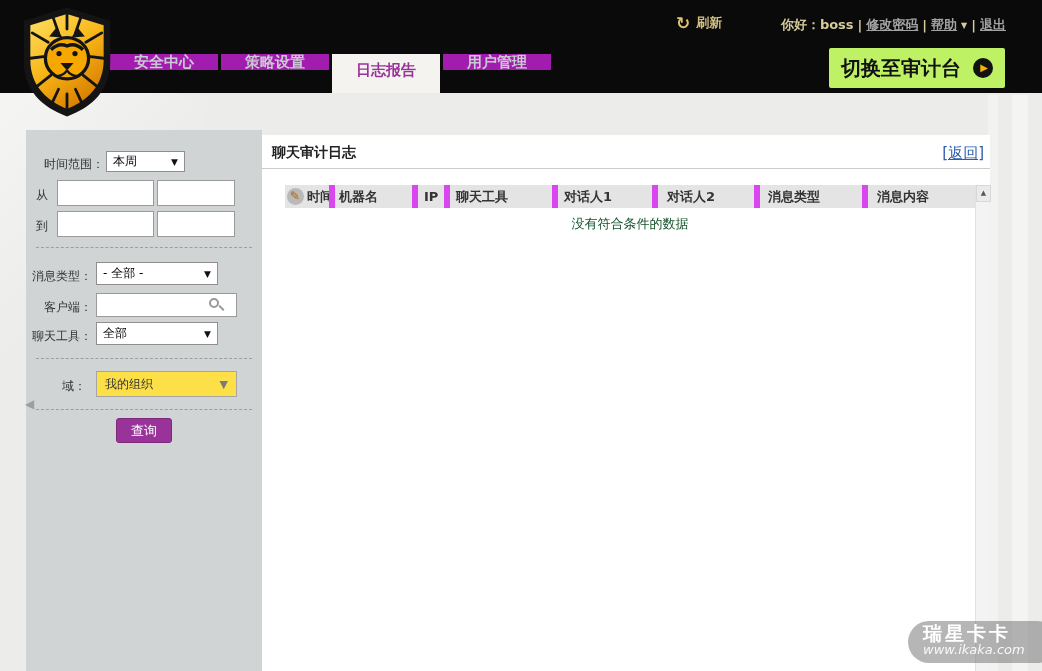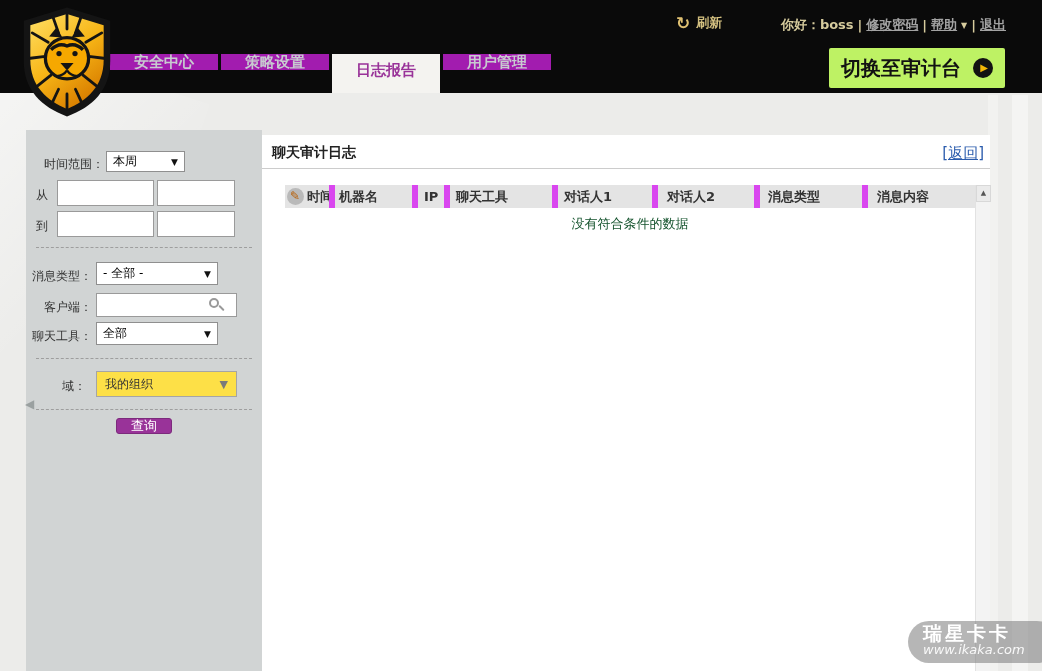--- a/index.html
+++ b/index.html
@@ -60,21 +60,21 @@
   .mag { position:absolute; right:18px; top:5px; width:10px; height:10px; border:2px solid #999; border-radius:50%; }
   .mag::after { content:""; position:absolute; left:7px; top:7px; width:7px; height:2px; background:#999;
     transform:rotate(45deg); border-radius:1px; }
 
   .domain-select { position:absolute; left:70px; top:241px; width:141px; height:26px; background:#fde047;
     border:1px solid #a5a5a5; display:flex; align-items:center; padding:0 8px; cursor:pointer; color:#333; }
   .domain-select .caret { margin-left:auto; color:#7a7a7a; font-size:11px; }
 
   .collapse-handle { position:absolute; left:-1px; top:267px; color:#9aa0a0; font-size:12px; cursor:pointer; }
 
-  .query-btn { position:absolute; left:90px; top:288px; width:56px; height:16px; background:#993399;
+  .query-btn { position:absolute; left:90px; top:288px; width:56px; height:25px; background:#993399;
     border:1px solid #7c2a7c; border-radius:3px; color:#fff; font-size:13px; display:flex;
     align-items:center; justify-content:center; cursor:pointer; }
 
   
   .content { position:absolute; left:262px; top:135px; width:728px; height:536px; background:#ffffff; }
   .content-title { position:absolute; left:10px; top:9px; font-size:14px; font-weight:bold; color:#222; }
   .back-link { position:absolute; right:6px; top:9px; font-size:15px; color:#2b5cad; text-decoration:underline; cursor:pointer; }
   .title-sep { position:absolute; left:0; right:0; top:33px; border-top:1px solid #cccccc; }
 
   .thead { position:absolute; left:23px; top:50px; width:690px; height:23px; background:#e4e4e4;

